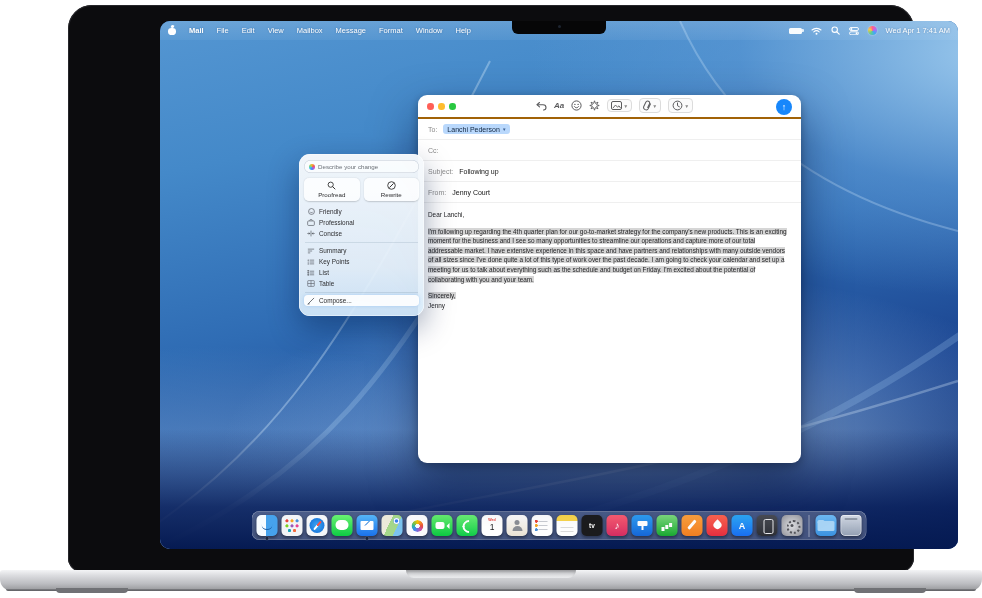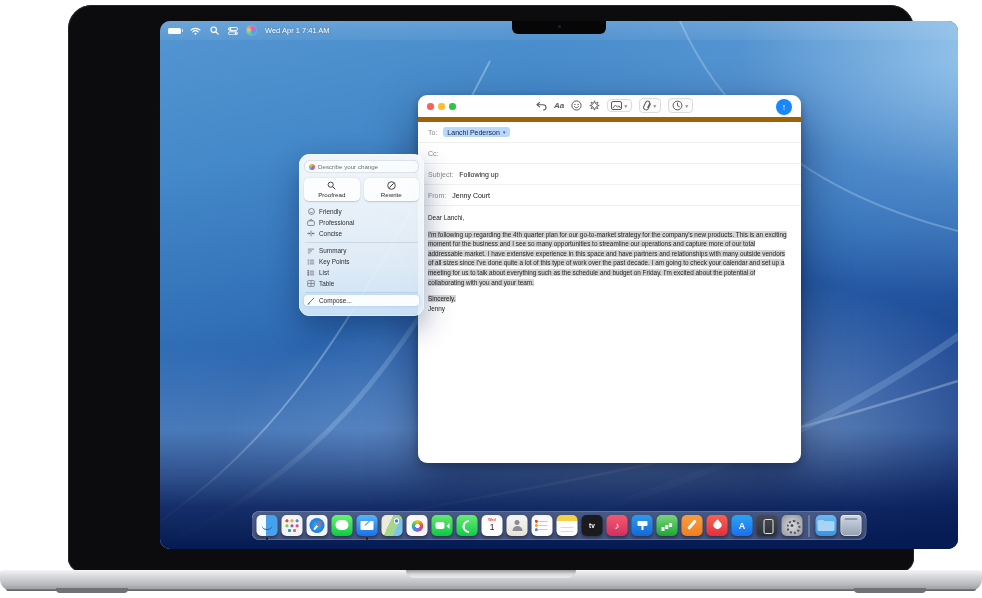--- a/index.html
+++ b/index.html
@@ -57,21 +57,21 @@
   .clock{white-space:nowrap;text-shadow:0 0 2px rgba(0,40,90,.35);}
 
   .notch{position:absolute;left:50%;top:0;width:94px;height:13px;margin-left:-47px;background:#060607;
     border-radius:0 0 6px 6px;z-index:30;}
   .notch i{position:absolute;left:50%;top:4px;width:3px;height:3px;margin-left:-1.5px;border-radius:50%;
     background:#1d2430;}
 
   
   .mwin{position:absolute;left:258px;top:74px;width:383px;height:368px;background:#fff;border-radius:9px;
     box-shadow:0 20px 45px rgba(0,15,55,.5),0 3px 10px rgba(0,0,0,.3);z-index:10;font-size:7px;}
-  .titlebar{position:relative;height:22px;border-bottom:5px solid #a16207;font-style:italic;}
+  .titlebar{position:relative;height:22px;border-bottom:2px solid #a16207;font-style:italic;}
   .lights{position:absolute;left:9px;top:8px;display:flex;gap:4.5px;}
   .light{width:6.5px;height:6.5px;border-radius:50%;}
   .l-red{background:#ff5f57}.l-yellow{background:#febc2e}.l-green{background:#28c840}
   .tb-icons{position:absolute;left:118px;top:3px;display:flex;align-items:center;gap:7px;color:#5a5a5c;}
   .tb-icons svg{display:block}
   .tb-aa{font-size:8px;color:#5a5a5c;font-weight:bold;letter-spacing:0;}
   .tb-group{display:flex;align-items:center;gap:1px;border:1px solid #dcdcdc;border-radius:4px;
     padding:1px 3px;background:#fbfbfb;}
   .chev{font-size:5px;color:#8a8a8a;transform:translateY(-0.5px);}
   .send-btn{position:absolute;right:9px;top:4px;width:16px;height:16px;border-radius:50%;background:#1787fb;
@@ -219,20 +219,35 @@
       <svg class="curves" width="798" height="528" viewBox="0 0 798 528">
         <path d="M-60,540 C120,430 180,330 330,40" fill="none" stroke="rgba(220,240,255,0.35)" stroke-width="2"></path>
         <path d="M-80,560 C180,460 240,340 380,90" fill="none" stroke="rgba(200,230,255,0.22)" stroke-width="5"></path>
         <path d="M60,540 C260,470 420,480 798,360" fill="none" stroke="rgba(225,242,255,0.3)" stroke-width="2.5"></path>
         <path d="M300,528 C480,480 640,430 820,300" fill="none" stroke="rgba(160,200,240,0.25)" stroke-width="7"></path>
         <path d="M520,0 C560,90 640,170 798,210" fill="none" stroke="rgba(215,238,255,0.28)" stroke-width="2"></path>
       </svg>
       <div class="wallpaper-bottom"></div>
 
       <div class="menubar">
+        <div class="mb-left">
+          <span class="apple">
+              <i></i>
+              <b></b>
+            </span>
+          <span class="mb-item b">Mail</span>
+          <span class="mb-item">File</span>
+          <span class="mb-item">Edit</span>
+          <span class="mb-item">View</span>
+          <span class="mb-item">Mailbox</span>
+          <span class="mb-item">Message</span>
+          <span class="mb-item">Format</span>
+          <span class="mb-item">Window</span>
+          <span class="mb-item">Help</span>
+        </div>
         <div class="mb-right">
           <span class="batt"></span>
           <svg width="11" height="8" viewBox="0 0 11 8">
             <path d="M1,3 C3.5,0.8 7.5,0.8 10,3" fill="none" stroke="#fff" stroke-width="1.1" stroke-linecap="round"></path>
             <path d="M2.8,4.8 C4.4,3.4 6.6,3.4 8.2,4.8" fill="none" stroke="#fff" stroke-width="1.1" stroke-linecap="round"></path>
             <circle cx="5.5" cy="6.7" r="1" fill="#fff"></circle>
           </svg>
           <svg width="9" height="9" viewBox="0 0 9 9">
             <circle cx="3.7" cy="3.7" r="2.7" fill="none" stroke="#fff" stroke-width="1.1"></circle>
             <line x1="5.8" y1="5.8" x2="8.2" y2="8.2" stroke="#fff" stroke-width="1.2" stroke-linecap="round"></line>

